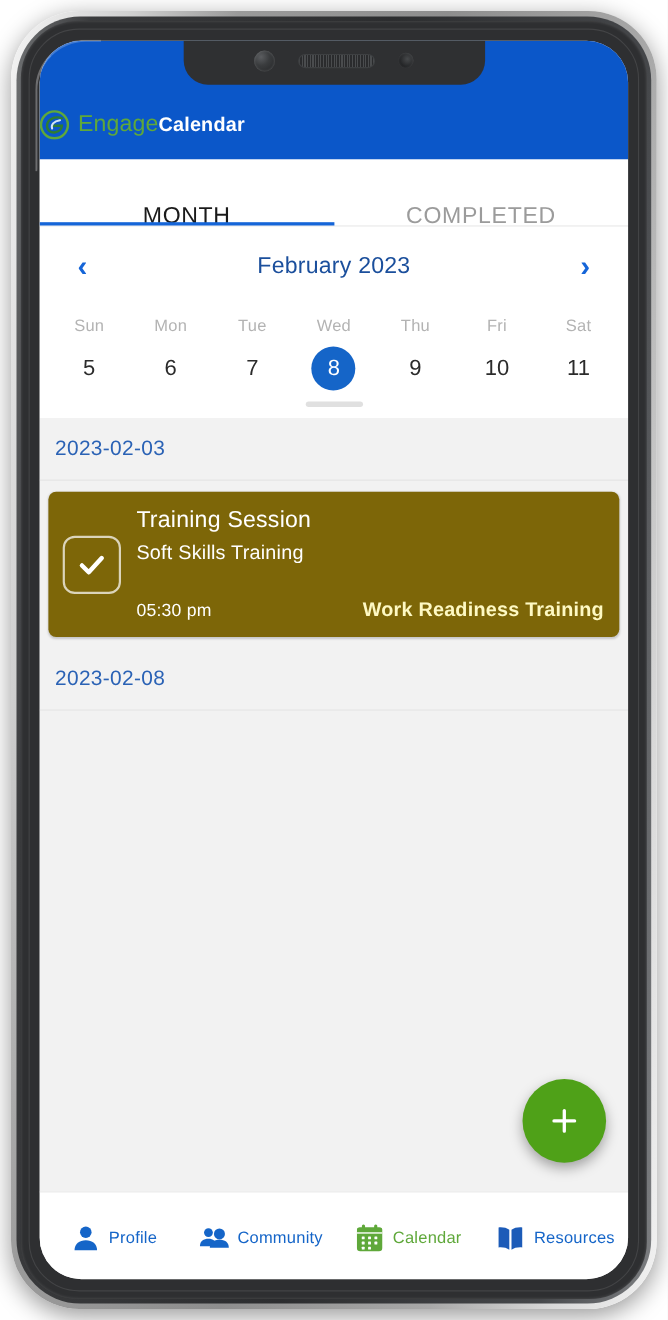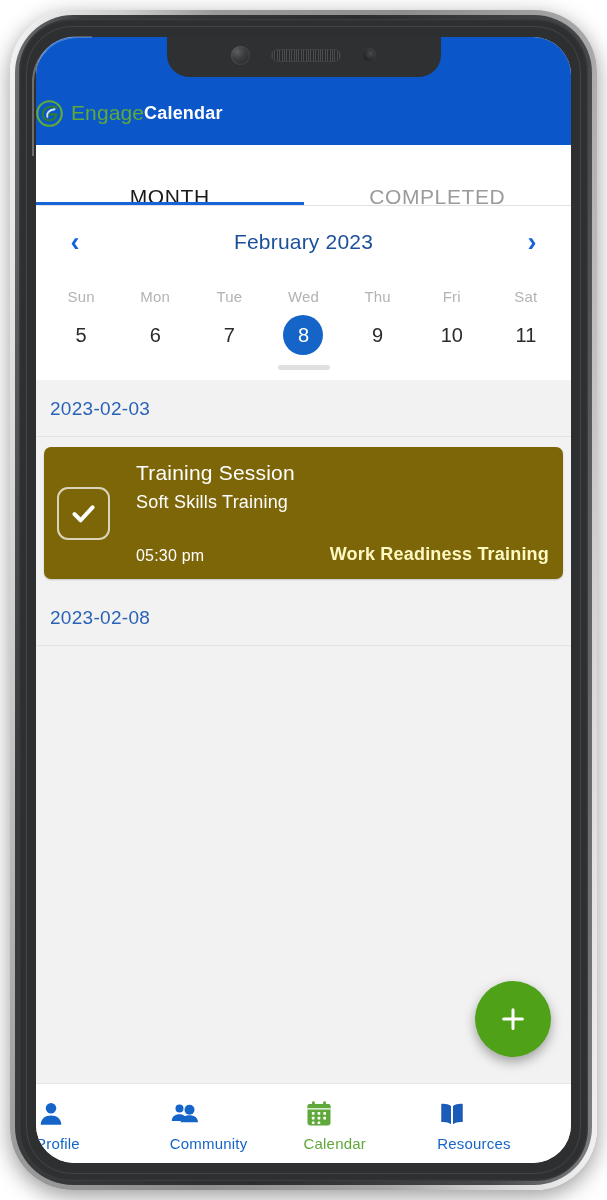--- a/index.html
+++ b/index.html
@@ -265,21 +265,21 @@
     letter-spacing: .3px;
     border-bottom: 1px solid #e4e4e4;
   }
   .event-card {
     margin: 10px 8px;
     background: #7D6608;
     border-radius: 7px;
     padding: 14px 14px 14px 13px;
     display: flex;
     align-items: center;
-    gap: 26px;
+    gap: 14px;
     cursor: pointer;
     box-shadow: 0 1px 2px rgba(0,0,0,.18);
   }
   .event-check {
     width: 53px;
     height: 53px;
     min-width: 53px;
     border: 2px solid rgba(255,255,255,.72);
     border-radius: 11px;
     display: flex;
@@ -343,22 +343,22 @@
   
   .bottom-nav {
     background: #ffffff;
     height: 80px;
     display: flex;
     border-top: 1px solid #e6e6e6;
   }
   .nav-item {
     flex: 1;
     display: flex;
-    flex-direction: column;
-    align-items: flex-start;
+    flex-direction: row;
+    align-items: center;
     justify-content: center;
     gap: 6px;
     cursor: pointer;
     padding-top: 4px;
   }
   .nav-icon { height: 30px; display: flex; align-items: center; }
   .nav-icon svg { width: 30px; height: 30px; display: block; }
   .nav-label {
     font-size: 15px;
     color: #1565C8;

